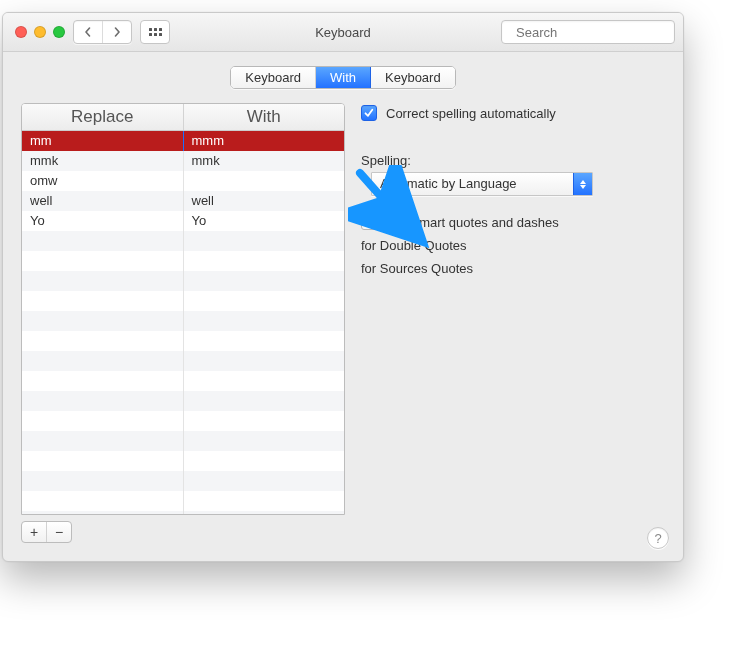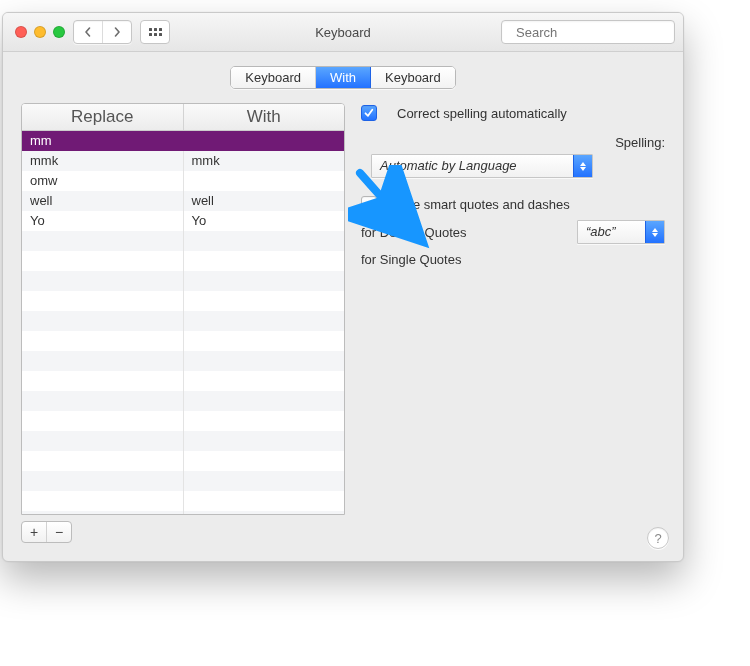--- a/index.html
+++ b/index.html
@@ -183,21 +183,21 @@
     height: 20px;
     font-size: 13px;
     z-index: 1;
   }
   .row .col {
     flex: 1;
     padding: 2px 8px;
     overflow: hidden; white-space: nowrap; text-overflow: ellipsis;
   }
   .row .col + .col { border-left: 1px solid #e3e3e3; }
-  .row.sel { background: #701a75; color: #fff; }
+  .row.sel { background: #b91c1c; color: #fff; }
   .row.sel .col + .col { border-left-color: #1a6fff; }
   .divider {
     position: absolute; top: 22px; bottom: 0; left: 50%; width: 1px;
     background: #e3e3e3; z-index: 0;
   }
 
   .addremove {
     margin-top: 6px;
     display: inline-flex;
     border: 1px solid #bcbcbc;
@@ -209,50 +209,49 @@
   .addremove .btn {
     width: 24px; display: flex; align-items: center; justify-content: center;
     font-size: 14px; color: #444;
   }
   .addremove .btn + .btn { border-left: 1px solid #d2d2d2; }
 
   
   .opts { flex: 1; padding-top: 2px; position: relative; }
 
   .check-row {
-    display: flex; align-items: center; gap: 20px;
+    display: flex; align-items: center; gap: 9px;
     font-size: 13px; color: #333;
     margin-bottom: 4px;
   }
   .mac-check {
     width: 14px; height: 14px; border-radius: 3px;
     border: 1px solid #b6b6b6;
     background: linear-gradient(#fff,#f4f4f4);
     display: inline-flex; align-items: center; justify-content: center;
     box-shadow: inset 0 1px 1px rgba(0,0,0,.05);
   }
   .mac-check.checked {
     background: linear-gradient(#5aa6ff,#2372ff);
     border-color: #1d62e6;
   }
   .mac-check svg { width: 10px; height: 10px; display: none; }
   .mac-check.checked svg { display: block; }
 
   .label { font-size: 13px; color: #333; }
-  .label.heading { margin-top: 14px; margin-bottom: 4px; text-align: right; }
+  .label.heading { margin-top: 32px; margin-bottom: 4px; }
 
   .select {
     display: flex;
     border: 1px solid #c6c6c6;
     border-radius: 1px;
     background: linear-gradient(#ffffff,#f1f1f1);
     height: 22px;
     overflow: hidden;
     box-shadow: 0 1px 0 rgba(255,255,255,.7);
-    font-style: italic;
   }
   .select .val {
     flex: 1;
     padding: 3px 8px;
     font-size: 13px;
   }
   .select .arrows {
     width: 18px;
     background: linear-gradient(#5aa6ff,#2372ff);
     border-left: 1px solid #1d62e6;
@@ -358,20 +357,21 @@
             <div class="tbl-head">
               <div class="col">Replace</div>
               <div class="col">With</div>
             </div>
             <div class="tbl-rows">
               <div class="stripes"></div>
               <div class="divider"></div>
 
               <div class="row sel">
                 <div class="col">mm</div>
+                <div class="col">mmm</div>
               </div>
               <div class="row">
                 <div class="col">mmk</div>
                 <div class="col">mmk</div>
               </div>
               <div class="row">
                 <div class="col">omw</div>
               </div>
               <div class="row">
                 <div class="col">well</div>
@@ -414,31 +414,24 @@
 
           <div class="check-row">
             <span class="mac-check">
               
             </span>
             <span class="label">Use smart quotes and dashes</span>
           </div>
 
           <div class="opt-row">
             <span class="label">for Double Quotes</span>
-            <div class="select sm">
-              <div class="val">“abc”</div>
-              <div class="arrows">
-                  <span class="up"></span>
-                  <span class="down"></span>
-                </div>
-            </div>
           </div>
 
           <div class="opt-row">
-            <span class="label">for Single Quotes</span>
+            <span class="label">for Sources Quotes</span>
           </div>
 
         </div>
       </div>
     </div>
 
     <div class="help-dot">?</div>
 
     <svg class="overlay-arrow" style="left:345px; top:152px;" width="90" height="90" viewBox="0 0 90 90">
       <defs>

